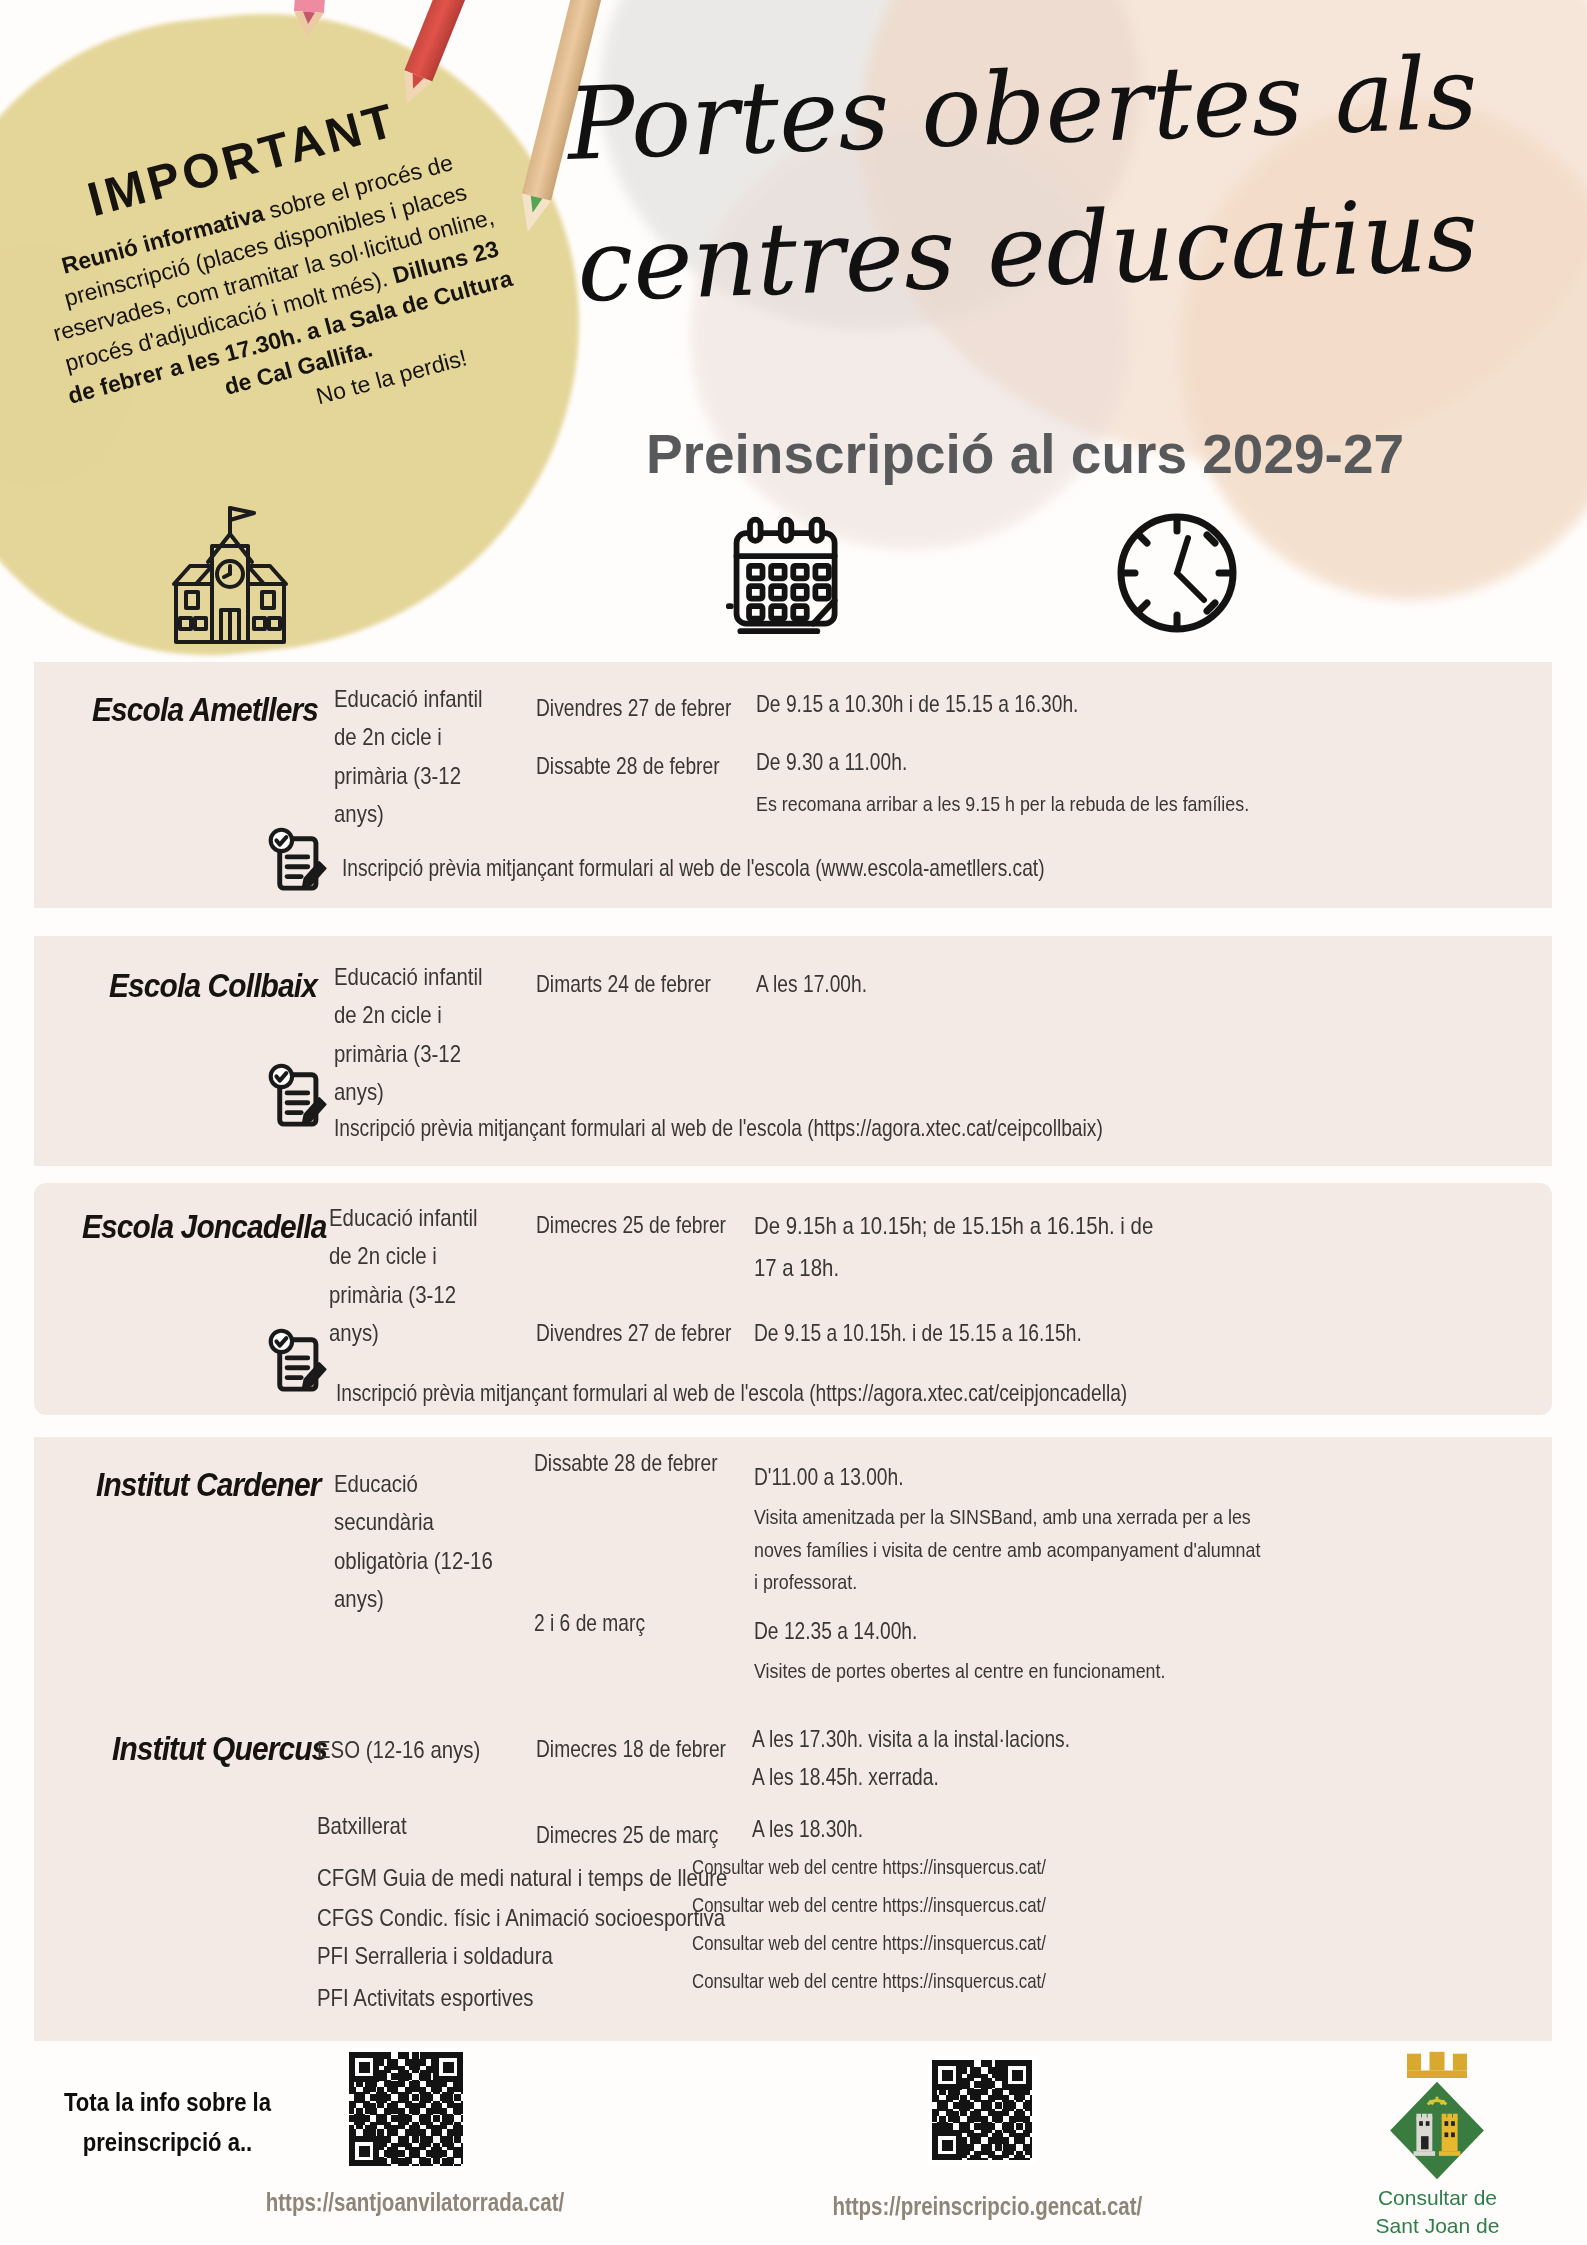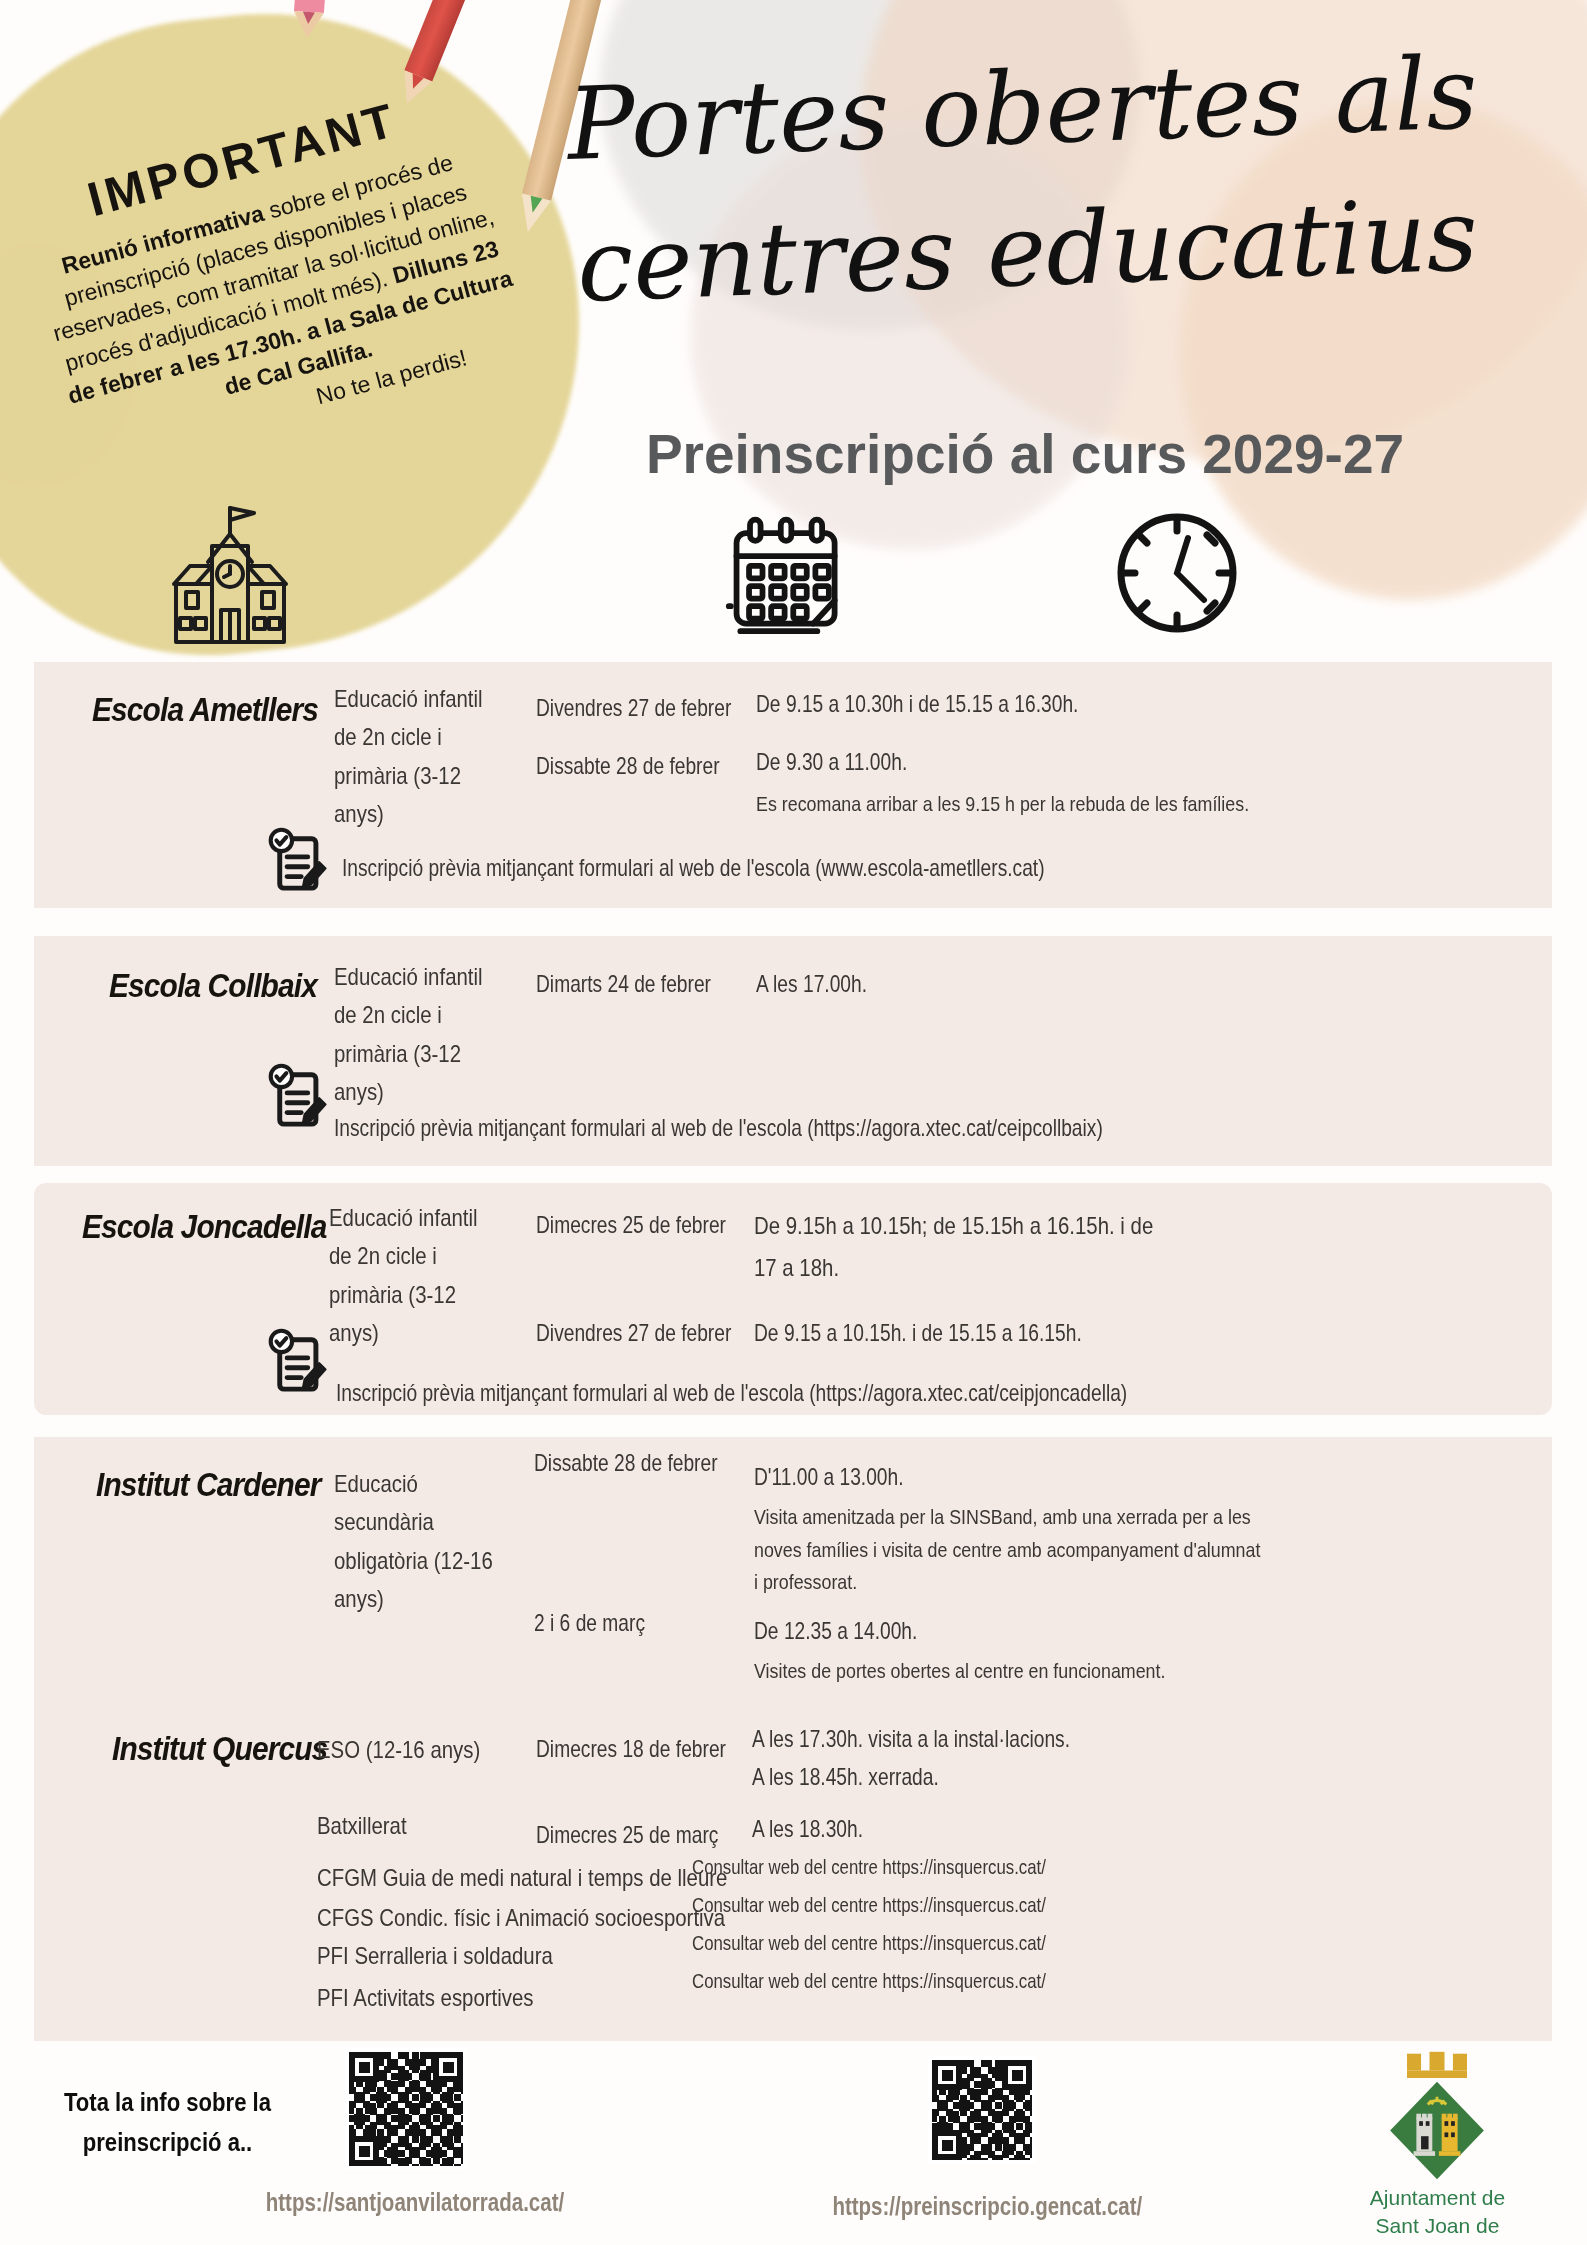--- a/index.html
+++ b/index.html
@@ -288,17 +288,17 @@
         <rect x="91" y="80" width="5" height="6" fill="#e6b72f"></rect>
         <rect x="97" y="80" width="5" height="6" fill="#e6b72f"></rect>
       <rect x="88" y="88" width="4" height="5" fill="#222"></rect>
         <rect x="95" y="88" width="4" height="5" fill="#222"></rect>
       <rect x="88" y="100" width="4" height="5" fill="#222"></rect>
         <rect x="95" y="100" width="4" height="5" fill="#222"></rect>
       <rect x="82" y="120" width="23" height="5" fill="#e6b72f"></rect>
     </g>
   </svg>
   <div class="abs org">
-    <span>Ajuntament de</span><br>
+    <span>Consultar de</span><br>
     <span>Sant Joan de Vilatorrada</span>
   </div>
 
 </div>
 
 </body></html>

